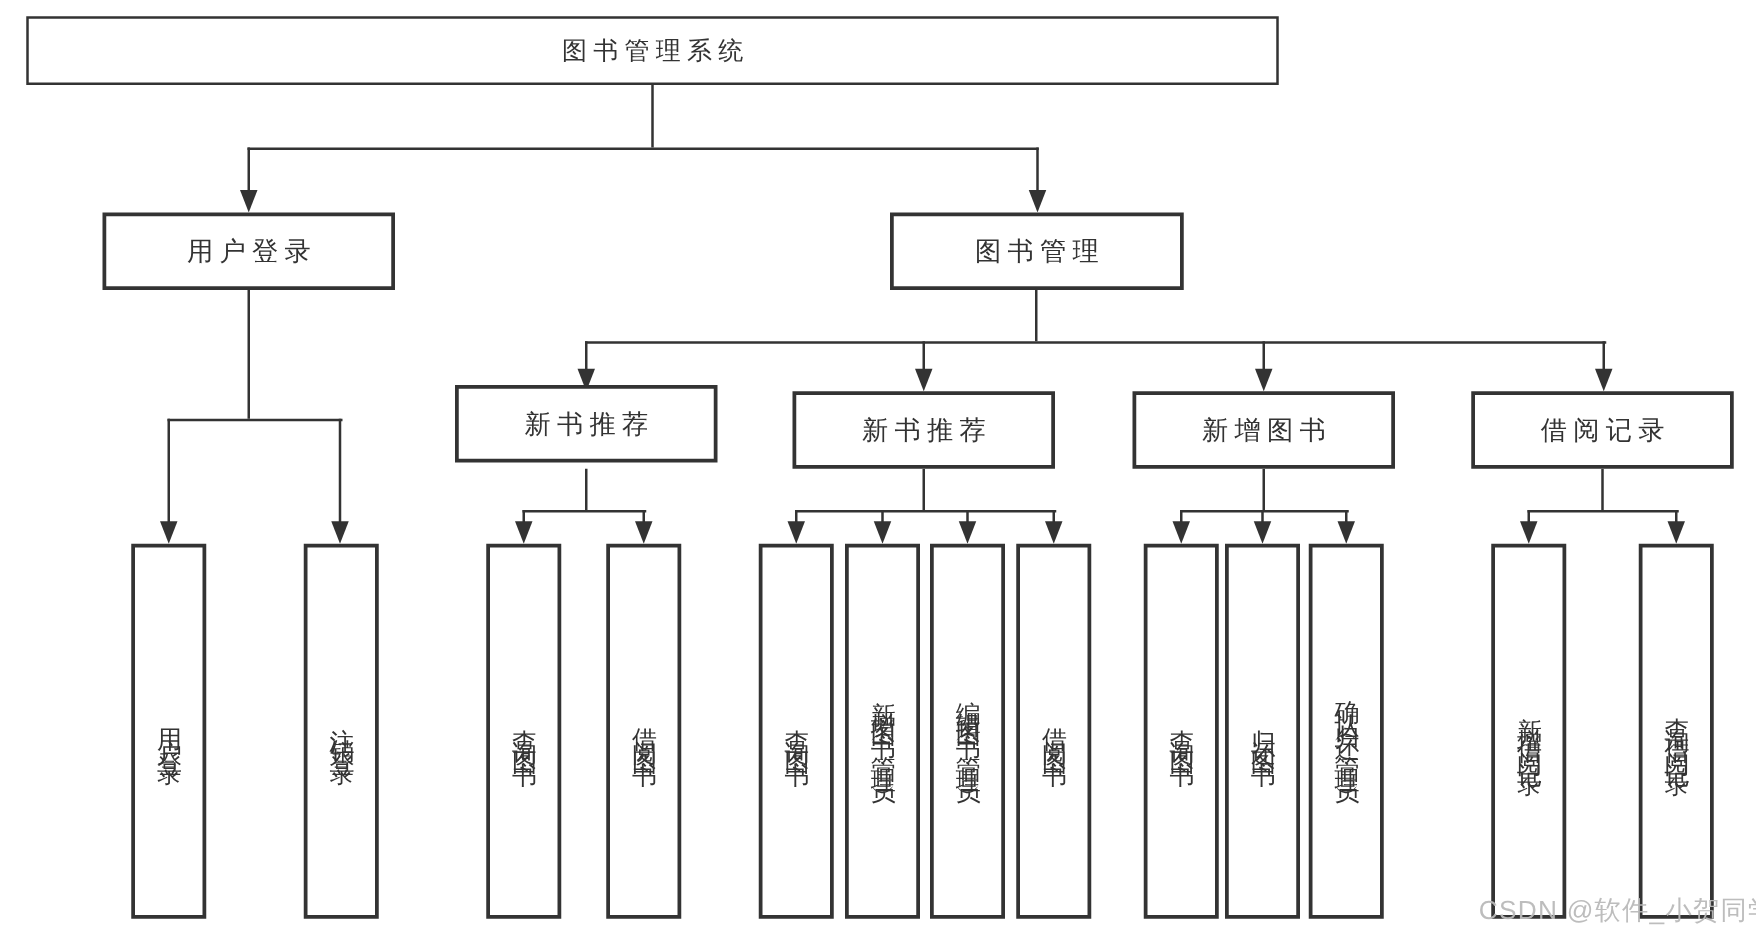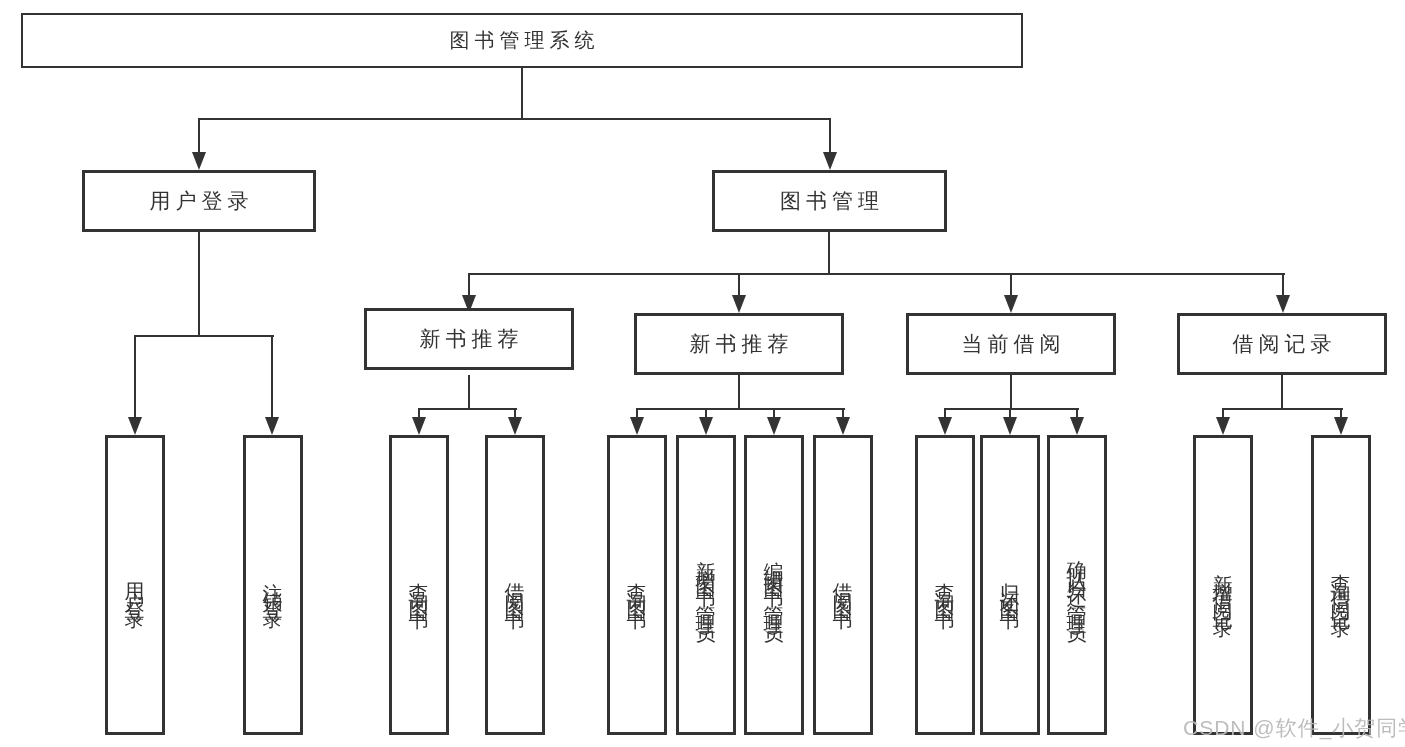--- a/index.html
+++ b/index.html
@@ -73,21 +73,21 @@
 
   <div class="node" style="left:364px; top:308px; width:210px; height:62px;">
     <span class="hlabel">新书推荐</span>
   </div>
 
   <div class="node" style="left:634px; top:313px; width:210px; height:62px;">
     <span class="hlabel">新书推荐</span>
   </div>
 
   <div class="node" style="left:906px; top:313px; width:210px; height:62px;">
-    <span class="hlabel">当前借阅</span>
+    <span class="hlabel">新增图书</span>
   </div>
 
   <div class="node" style="left:1177px; top:313px; width:210px; height:62px;align-items:center;">
     <span class="hlabel">借阅记录</span>
   </div>
 
   <div class="node leaf" style="left:105px;">
     <span class="vlabel">用户登录</span>
   </div>
   <div class="node leaf" style="left:243px;">

